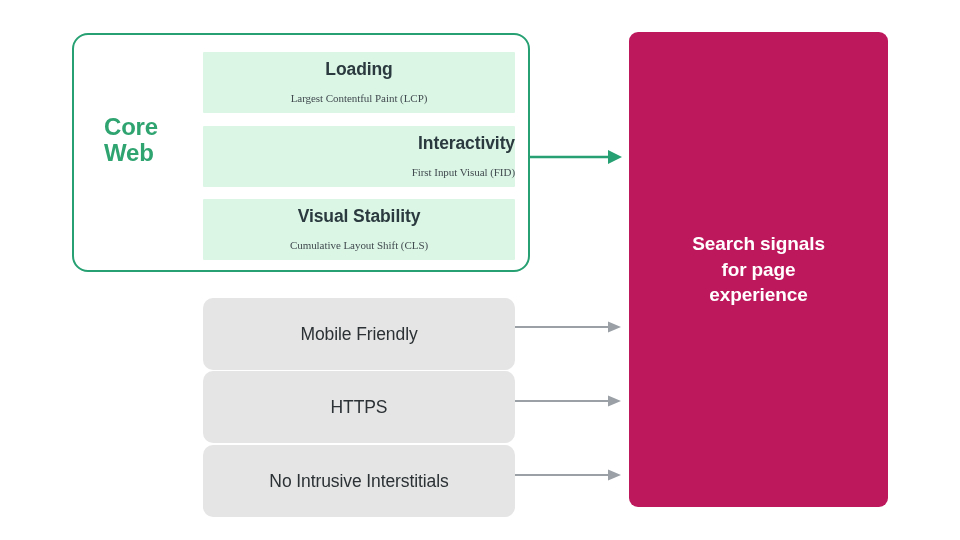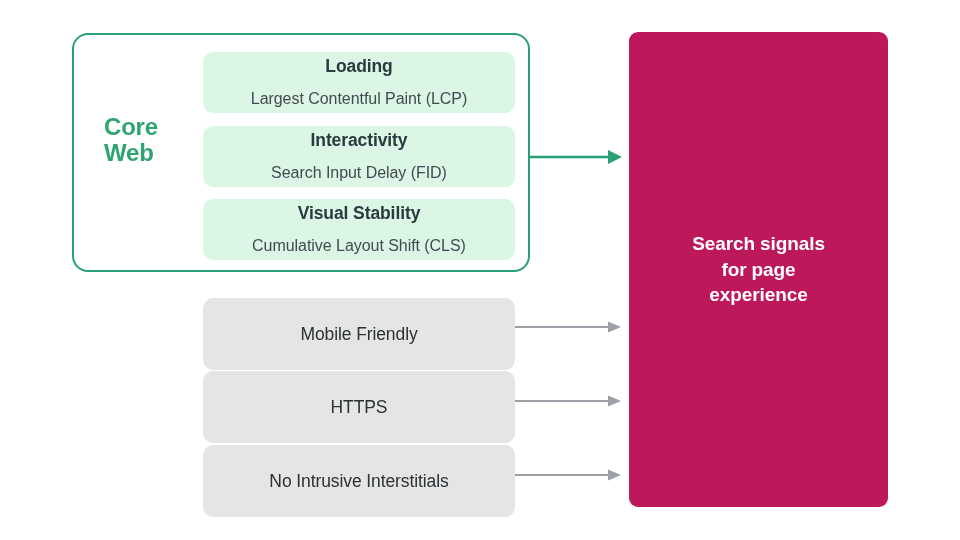--- a/index.html
+++ b/index.html
@@ -47,44 +47,45 @@
     text-align: left;
   }
 
   
   .metric-card {
     position: absolute;
     left: 203px;
     width: 312px;
     height: 61px;
     background: #dbf6e5;
-    border-radius: 10px;
+    border-radius: 1px;
     display: flex;
     flex-direction: column;
     align-items: center;
     justify-content: center;
   }
   .metric-card.m1 { top: 52px; }
-  .metric-card.m2 { top: 126px; }
+  .metric-card.m2 { top: 126px; align-items: flex-end; }
   .metric-card.m3 { top: 199px; }
 
   .metric-title {
     color: #2b3a3f;
     font-size: 17.5px;
     font-weight: bold;
     line-height: 1.1;
     letter-spacing: -0.1px;
   }
   .metric-sub {
     color: #424b50;
-    font-size: 16px;
+    font-size: 11px;
     font-weight: normal;
     line-height: 1.2;
     margin-top: 13px;
     letter-spacing: -0.05px;
+    font-family: Liberation Serif, serif;
   }
 
   
   .signal-card {
     position: absolute;
     left: 203px;
     width: 312px;
     height: 72px;
     background: #e5e5e5;
     border-radius: 10px;
@@ -146,21 +147,21 @@
   <div class="cwv-label" style="top:139px;">Web</div>
   <div class="cwv-label">Core</div>
 
   <div class="metric-card m1">
     <div class="metric-title">Loading</div>
     <div class="metric-sub">Largest Contentful Paint (LCP)</div>
   </div>
 
   <div class="metric-card m2">
     <div class="metric-title">Interactivity</div>
-    <div class="metric-sub">Search Input Delay (FID)</div>
+    <div class="metric-sub">First Input Visual (FID)</div>
   </div>
 
   <div class="metric-card m3">
     <div class="metric-title">Visual Stability</div>
     <div class="metric-sub">Cumulative Layout Shift (CLS)</div>
   </div>
 
   <div class="signal-card s1">
     <div class="signal-label">Mobile Friendly</div>
   </div>

